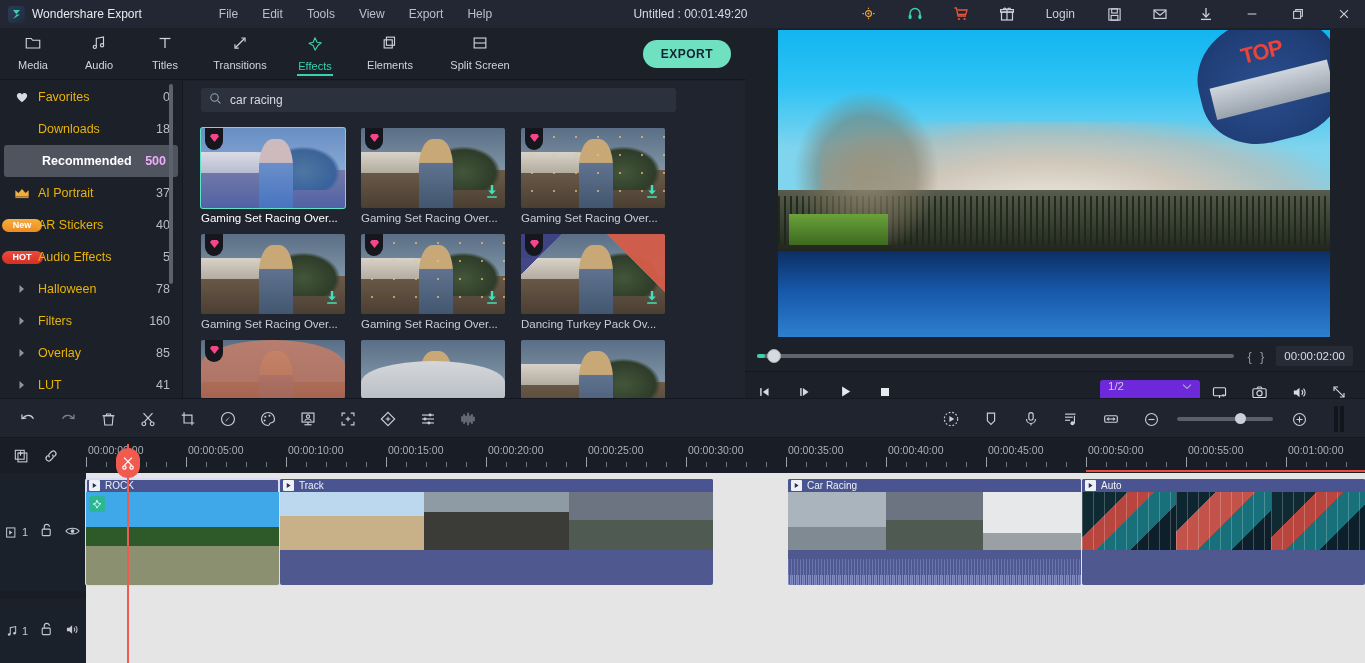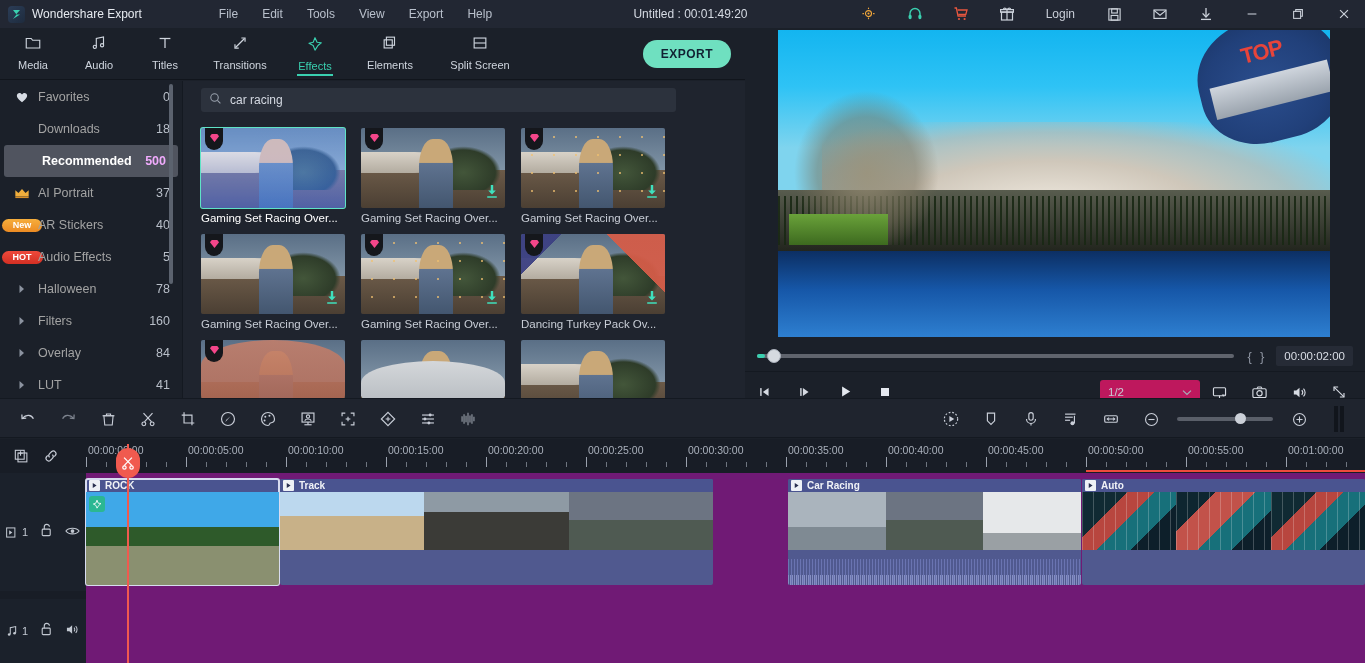--- a/index.html
+++ b/index.html
@@ -70,21 +70,21 @@
   .sidebar {
     position: absolute; left: 0; top: 81px; width: 182px; height: 317px;
     background: #1b2029; overflow: hidden;
   }
   .side-item {
     height: 32px; display: flex; align-items: center; cursor: default;
     padding: 0 12px 0 10px; position: relative;
   }
   .side-item.selected { background: #50545f; border-radius: 3px; margin: 0 4px; }
   .side-ico { width: 24px; display: flex; align-items: center; justify-content: center; flex: 0 0 24px; }
-  .side-label { font-size: 12.5px; color: #a3a3a3; flex: 1; margin-left: 4px; }
+  .side-label { font-size: 12.5px; color: #eab308; flex: 1; margin-left: 4px; }
   .side-item.selected .side-label { color: #ffffff; font-weight: bold; }
   .side-count { font-size: 12.5px; color: #b9bfc9; }
   .side-item.selected .side-count { color: #f0abfc; font-weight: bold; }
   .badge {
     font-size: 9px; font-weight: bold; color: #fff; border-radius: 7px;
     padding: 1px 11px; line-height: 11px;
   }
   .badge.new { background: linear-gradient(180deg,#f6ae3d,#ec8b23); }
   .badge.hot { background: linear-gradient(180deg,#ef4a3c,#d32f23); }
   .side-scroll {
@@ -202,21 +202,21 @@
     background: #262b36; border-radius: 2px; color: #d9dde5; font-size: 11.5px;
     padding: 4px 8px; margin-left: 8px; font-family: "Liberation Sans", sans-serif;
   }
   .transport {
     position: absolute; left: 0; top: 343px; width: 620px; height: 40px;
     display: flex; align-items: center; border-top: 1px solid #141921;
   }
   .tr-btn { width: 40px; height: 40px; display:flex; align-items:center; justify-content:center; cursor:default; }
   .speed-sel {
     position: absolute; left: 355px; top: 8px; width: 100px; height: 24px;
-    background: #be185d; border-radius: 3px; display: flex; align-items: center;
+    background: #6d28d9; border-radius: 3px; display: flex; align-items: flex-start;
     padding: 0 8px; justify-content: space-between; cursor: default;
   }
   .speed-sel span { font-size: 11.5px; color: #c7ccd5; }
   .pv-right { position: absolute; right: 6px; top: 0; height: 40px; display: flex; align-items: center; }
 
   
   .edittoolbar {
     position: absolute; left: 0; top: 398px; width: 1365px; height: 40px;
     background: #1f242e; border-top: 1px solid #141921; border-bottom: 1px solid #141921;
   }
@@ -240,21 +240,21 @@
   }
   .tick-major { position:absolute; bottom: 6px; width:1px; height:10px; background:#9aa1ad; }
   .tick-minor { position:absolute; bottom: 6px; width:1px; height:5px; background:#6e757f; }
   .ruler-redline { position:absolute; bottom: 1px; height: 2px; background: #ef4a3c; }
 
   .track-head1 { position: absolute; left:0; top: 34px; width: 86px; height: 118px; background:#1b212b; }
   .track-head2 { position: absolute; left:0; top: 160px; width: 86px; height: 64px; background:#1b212b; }
   .th-row { display:flex; align-items:center; height: 100%; gap: 12px; padding-left: 6px; }
   .th-num { font-size: 11px; color:#c2c8d1; display:flex; align-items:center; gap:3px; }
 
-  .tracks-area { position:absolute; left: 86px; top: 34px; right:0; bottom:0; background:#701a75;font-weight:bold; }
+  .tracks-area { position:absolute; left: 86px; top: 34px; right:0; bottom:0; background:#e5e5e5; }
   .clip { position: absolute; background: #50598f; border-radius: 2px; overflow: hidden; }
   .clip-head { height: 13px; display:flex; align-items:center; gap:5px; padding-left:3px; background:#4a5490; }
   .clip-play {
     width: 11px; height: 11px; background:#eef1f6; border-radius:1px;
     display:flex; align-items:center; justify-content:center;
   }
   .clip-title { font-size: 10px; color:#f0f2f6; white-space:nowrap; }
   .filmstrip { position:absolute; left:0; right:0; height: 58px; display:flex; }
   .frame { flex:1; height:100%; position: relative; overflow:hidden; }
   .audio-wave {
@@ -530,21 +530,21 @@
       <span class="side-label">Filters</span>
       <span class="side-count">160</span>
     </div>
     <div class="side-item">
       <span class="side-ico">
         <svg width="8" height="10" viewBox="0 0 8 10">
             <path d="M1.5 1 L6 5 L1.5 9 Z" fill="#8c93a0"></path>
           </svg>
       </span>
       <span class="side-label">Overlay</span>
-      <span class="side-count">84</span>
+      <span class="side-count">85</span>
     </div>
     <div class="side-item">
       <span class="side-ico">
         <svg width="8" height="10" viewBox="0 0 8 10">
             <path d="M1.5 1 L6 5 L1.5 9 Z" fill="#8c93a0"></path>
           </svg>
       </span>
       <span class="side-label">LUT</span>
       <span class="side-count">41</span>
     </div>

